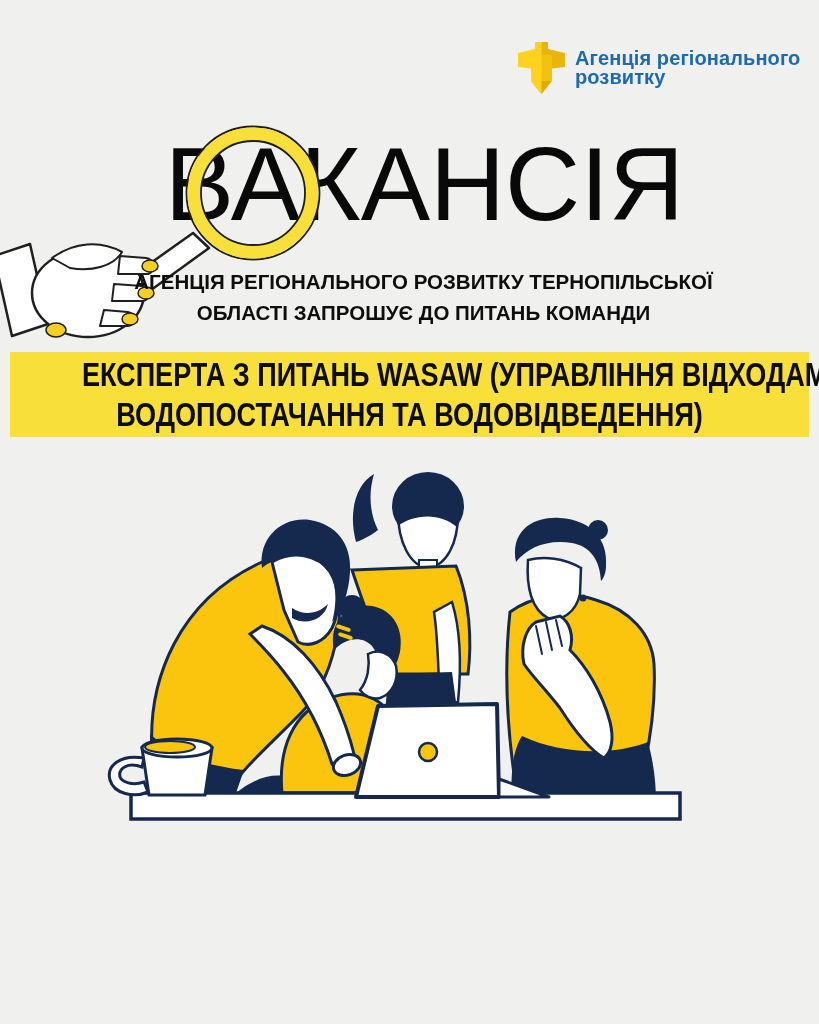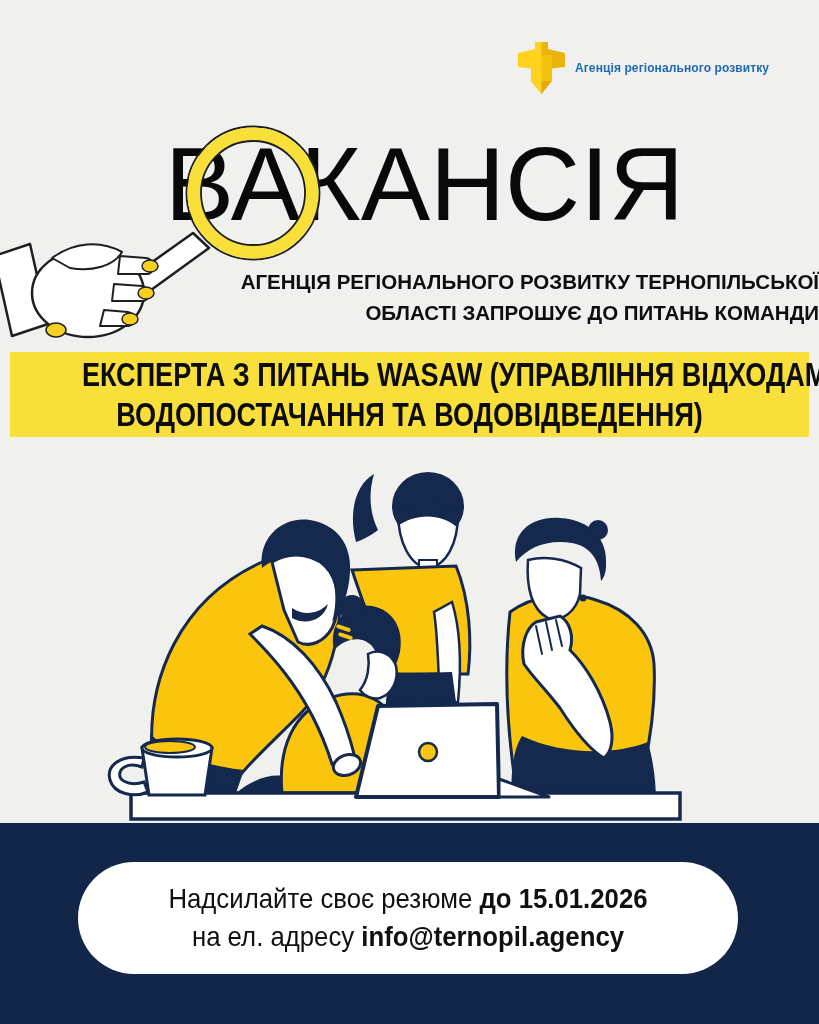--- a/index.html
+++ b/index.html
@@ -4,32 +4,32 @@
 <style>
   html,body{margin:0;padding:0;background:#d8d8d8;}
   .poster{
     position:relative;width:819px;height:1024px;margin:0 auto;
     background:#f0f0ef;overflow:hidden;
     font-family:"Liberation Sans", sans-serif;color:#0d0d0d;
   }
   
   .logo{position:absolute;top:42px;left:518px;display:flex;align-items:center;gap:10px;}
   .logo svg{display:block;}
-  .logo-text{font-size:12px;font-weight:bold;line-height:19px;color:#1c6ab3;letter-spacing:.1px;}
+  .logo-text{font-size:20px;font-weight:bold;line-height:19px;color:#1c6ab3;letter-spacing:.1px;}
   
   .title{
     position:absolute;top:128px;left:0;width:100%;padding-left:30px;box-sizing:border-box;
     text-align:center;font-size:104px;font-weight:400;letter-spacing:0;
     color:#090909;z-index:2;line-height:112px;white-space:nowrap;
   }
   .head-art{position:absolute;top:0;left:0;z-index:3;pointer-events:none;}
   
   .intro{
     position:absolute;top:266px;left:0;width:100%;padding-left:28px;box-sizing:border-box;
-    text-align:right;font-weight:bold;font-size:20.5px;line-height:31px;color:#0e0e0e;z-index:4;
+    text-align:center;font-weight:bold;font-size:20.5px;line-height:31px;color:#0e0e0e;z-index:4;
   }
   
   .banner{
     position:absolute;top:352px;left:10px;width:799px;height:85px;background:#f8df3a;
     display:flex;flex-direction:column;justify-content:center;text-align:center;z-index:1;
   }
   .banner .line{
     font-weight:bold;font-size:33px;line-height:40px;color:#0c0c0c;
     transform:scaleX(.82);transform-origin:50% 50%;white-space:nowrap;
   }
@@ -167,20 +167,14 @@
       <ellipse cx="170" cy="297" rx="25" ry="6" fill="#fcc50d" stroke="#15294e" stroke-width="2"></ellipse>
     </g>
 
     <g>
       <polygon points="378,256 497,254 499,347 356,347" fill="#ffffff" stroke="#15294e" stroke-width="4" stroke-linejoin="round"></polygon>
       <circle cx="428" cy="302" r="9" fill="#fcc50d" stroke="#15294e" stroke-width="2.5"></circle>
       <polygon points="499,329 549,347 499,347" fill="#ffffff" stroke="#15294e" stroke-width="3" stroke-linejoin="round"></polygon>
     </g>
   </svg>
 
-  <div class="footer">
-    <div class="pill">
-      <div class="pline"><span>Надсилайте своє резюме </span><b>до 15.01.2026</b></div>
-      <div class="pline"><span>на ел. адресу </span><b>info@ternopil.agency</b></div>
-    </div>
-  </div>
 
 </div>
 
 </body></html>

